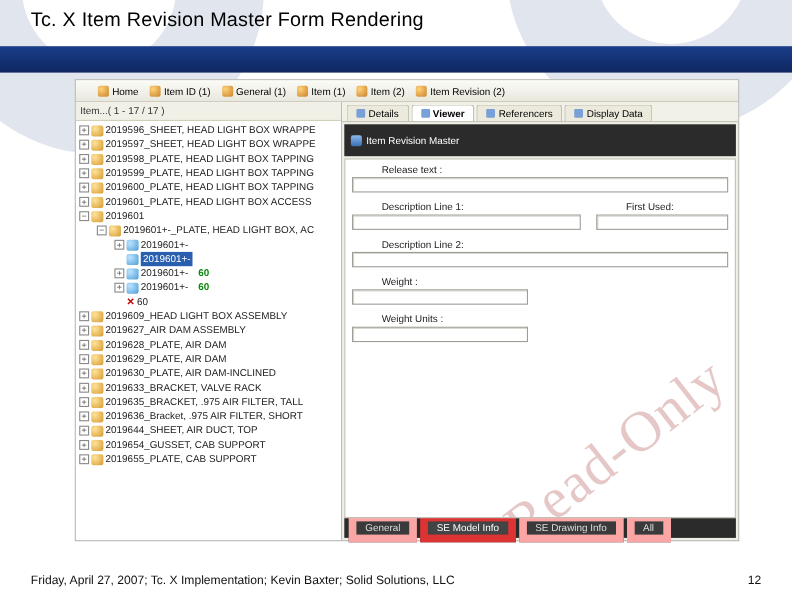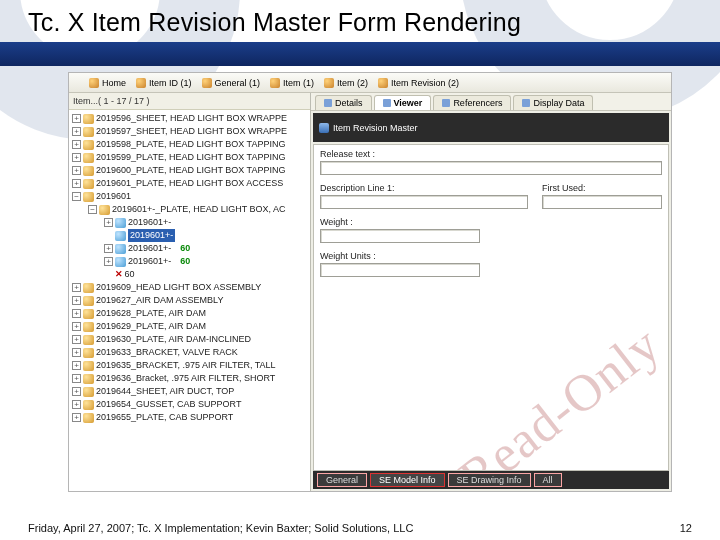--- a/index.html
+++ b/index.html
@@ -1,21 +1,21 @@
 <!DOCTYPE html>
 <html><head>
 <meta charset="utf-8">
 <style>
   * { box-sizing: border-box; margin: 0; padding: 0; }
   body { width: 720px; height: 540px; font-family: Arial, sans-serif; background: #fff; position: relative; overflow: hidden; }
   .bg-deco { position: absolute; width: 300px; height: 300px; border: 80px solid #1a3a7a; border-radius: 50%; opacity: 0.13; }
   .bg-deco.a { top: -160px; left: -60px; }
   .bg-deco.b { top: -180px; right: -40px; }
   .slide-band { position: absolute; top: 42px; left: 0; right: 0; height: 24px; background: linear-gradient(#1b3e8a,#0f2660); }
-  .slide-title { position: absolute; top: 8px; left: 28px; font-size: 25px; color: #000; letter-spacing: .2px; }
+  .slide-title { position: absolute; top: 8px; left: 28px; font-size: 18px; color: #000; letter-spacing: .2px; }
   .footer { position: absolute; bottom: 6px; left: 28px; right: 28px; display: flex; justify-content: space-between; font-size: 11px; color: #111; }
   
   .shot { position: absolute; top: 72px; left: 68px; width: 604px; height: 420px; background: #efefe8; border: 1px solid #b5b5b5; font-size: 9px; color: #000; font-family: Tahoma, sans-serif; }
   .toolbar { height: 20px; background: linear-gradient(#fbfbf7,#e9e8de); border-bottom: 1px solid #c5c4b8; display: flex; align-items: center; padding: 0 20px; gap: 10px; }
   .toolbar .it { display: flex; align-items: center; gap: 3px; cursor: pointer; }
   .toolbar .ic { width: 10px; height: 10px; background: radial-gradient(circle at 30% 30%, #ffd27a, #c9812a); border-radius: 2px; }
   .body { display: flex; height: calc(100% - 20px); }
   .left { width: 242px; background: #fff; border-right: 1px solid #bcbcb2; display: flex; flex-direction: column; }
   .left-head { padding: 3px 4px; background: #f1f0e6; border-bottom: 1px solid #d0cfb9; color: #333; }
   .tree { flex: 1; overflow: hidden; padding: 2px 0 2px 3px; line-height: 13px; }
@@ -30,26 +30,26 @@
   .right { flex: 1; display: flex; flex-direction: column; background: #eeeee5; }
   .tabs-top { height: 18px; background: #f2f1e8; border-bottom: 1px solid #c5c4b8; display: flex; align-items: flex-end; gap: 2px; padding-left: 4px; }
   .tab { padding: 2px 8px; background: #eceadd; border: 1px solid #c0bfb0; border-bottom: none; border-radius: 3px 3px 0 0; display: flex; align-items: center; gap: 3px; cursor: pointer; }
   .tab.active { background: #fff; font-weight: bold; }
   .mini-ic { width: 8px; height: 8px; background: #7aa0d8; border-radius: 1px; }
   .form-hdr { height: 29px; background: #2b2b2b; color: #fff; display: flex; align-items: center; padding-left: 6px; gap: 4px; margin: 2px; }
   .form-hdr .hic { width: 10px; height: 10px; background: linear-gradient(#8db8ea,#3a6fb5); border-radius: 2px; }
   .form { flex: 1; margin: 0 2px; background: #fff; border: 1px solid #bfbfb5; padding: 4px 6px; position: relative; overflow: hidden; }
   .row { display: flex; gap: 14px; margin-bottom: 8px; }
   .field { flex: 1; }
-  .flab { font-size: 9px; color: #222; margin-bottom: 2px; }
+  .flab { font-size: 9px; color: #222; margin-bottom: 2px; margin-left: 27px; }
   .finp { width: 100%; height: 14px; background: #fff; border: 1px solid #9e9e96; box-shadow: inset 1px 1px 0 #d8d8d0; }
   .narrow { flex: 0 0 120px; }
   .watermark { position: absolute; right: -10px; bottom: 30px; font-size: 52px; color: rgba(150,30,30,.25); transform: rotate(-38deg); font-family: Georgia, serif; letter-spacing: 1px; pointer-events: none; }
   .tabs-bot { height: 18px; background: #2b2b2b; display: flex; align-items: center; gap: 3px; padding: 0 4px; margin: 0 2px 2px 2px; }
-  .btab { padding: 1px 8px; font-size: 9px; color: #ddd; background: #3a3a3a; border: 1px solid #fca5a5; cursor: pointer; text-align: right; }
+  .btab { padding: 1px 8px; font-size: 9px; color: #ddd; background: #3a3a3a; border: 7px solid #fca5a5; cursor: pointer; text-align: right; }
   .btab.sel { border-color: #d33; color: #fff; background: #444; }
 </style>
 </head>
 <body>
 
 <div class="bg-deco a"></div>
 <div class="bg-deco b"></div>
 <div class="slide-band"></div>
 <div class="slide-title">Tc. X Item Revision Master Form Rendering</div>
 
@@ -240,20 +240,26 @@
           <div class="field">
               <div class="flab">Description Line 1:</div>
               <div class="finp"></div>
             </div>
           <div class="field narrow">
               <div class="flab">First Used:</div>
               <div class="finp"></div>
             </div>
         </div>
         <div class="row">
+            <div class="field">
+              <div class="flab">Description Line 2:</div>
+              <div class="finp"></div>
+            </div>
+          </div>
+        <div class="row">
             <div class="field" style="flex:0 0 160px">
               <div class="flab">Weight :</div>
               <div class="finp"></div>
             </div>
           </div>
         <div class="row">
             <div class="field" style="flex:0 0 160px">
               <div class="flab">Weight Units :</div>
               <div class="finp"></div>
             </div>

